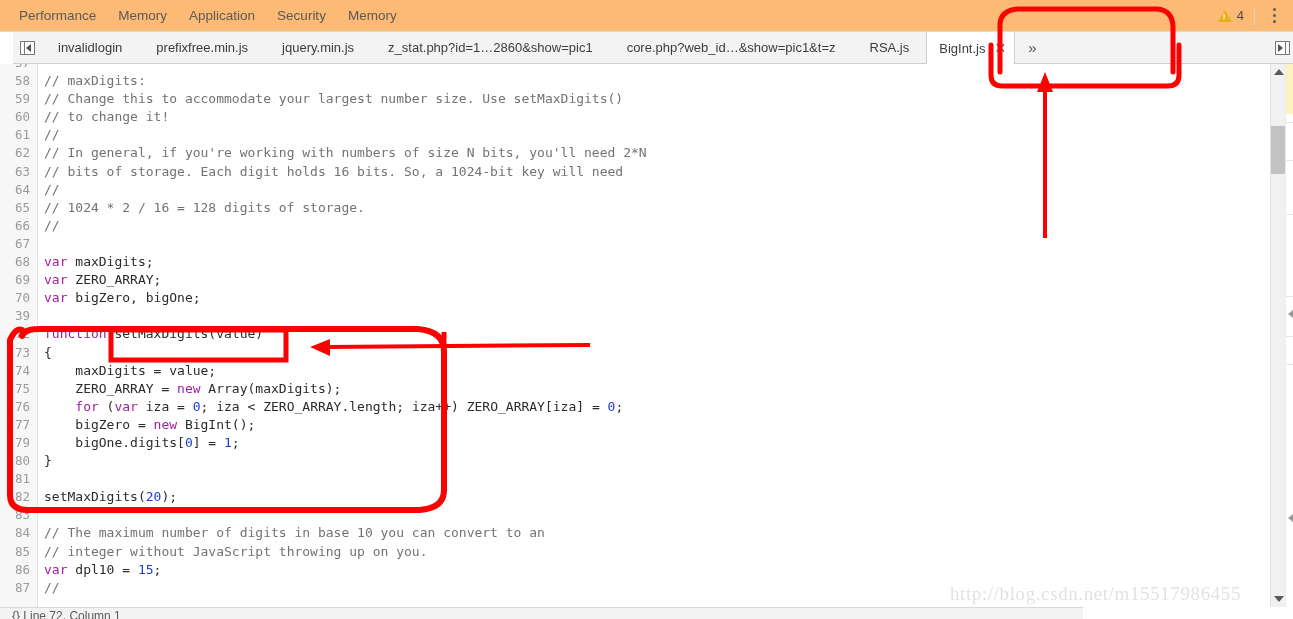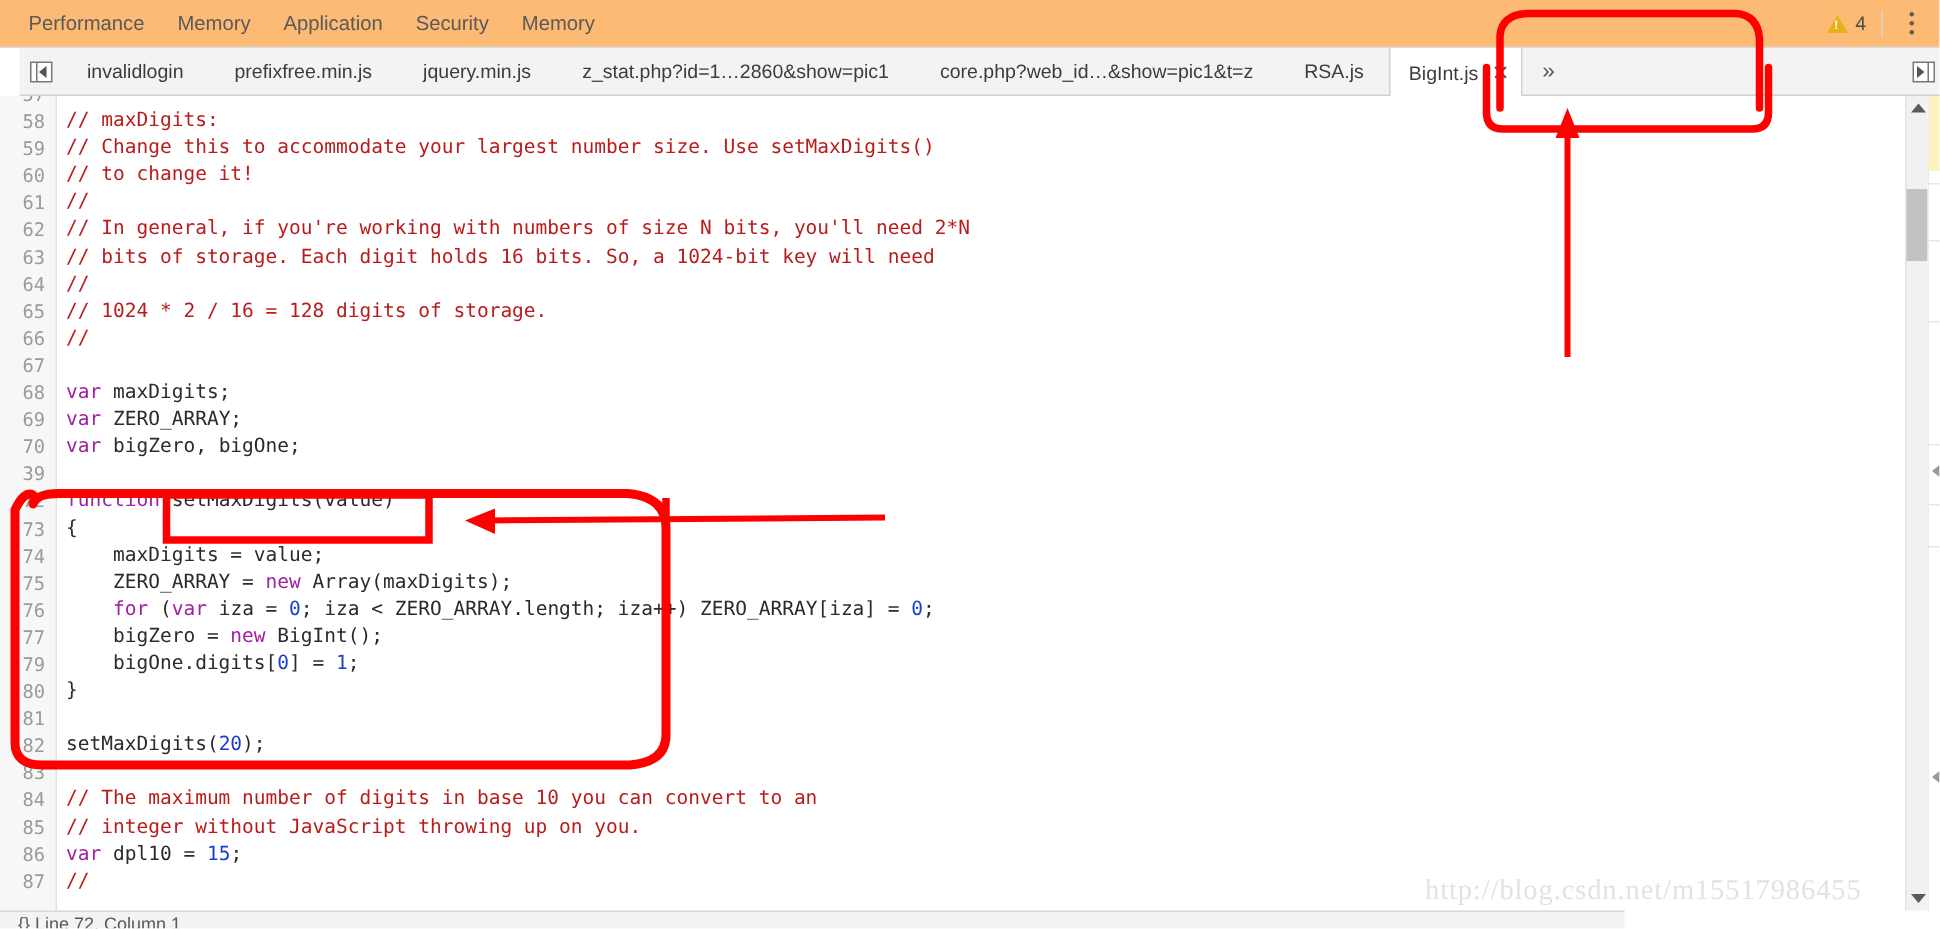--- a/index.html
+++ b/index.html
@@ -242,21 +242,21 @@
     font-size: 12.5px;
     font-family: "DejaVu Sans Mono", "Liberation Mono", monospace;
     user-select: none;
   }
   .ltext {
     position: absolute;
     left: 44px;
     color: #303030;
     white-space: pre;
   }
-  .cmt { color: #b91c1c; }
+  .cmt { color: #737373; }
   .kw  { color: #a020a0; }
   .num { color: #1a3cd2; }
   .plain { color: #2b2b2b; }
 
   
   .code-scroll {
     position: absolute;
     left: 0; top: -10px;
     right: 0;
   }

